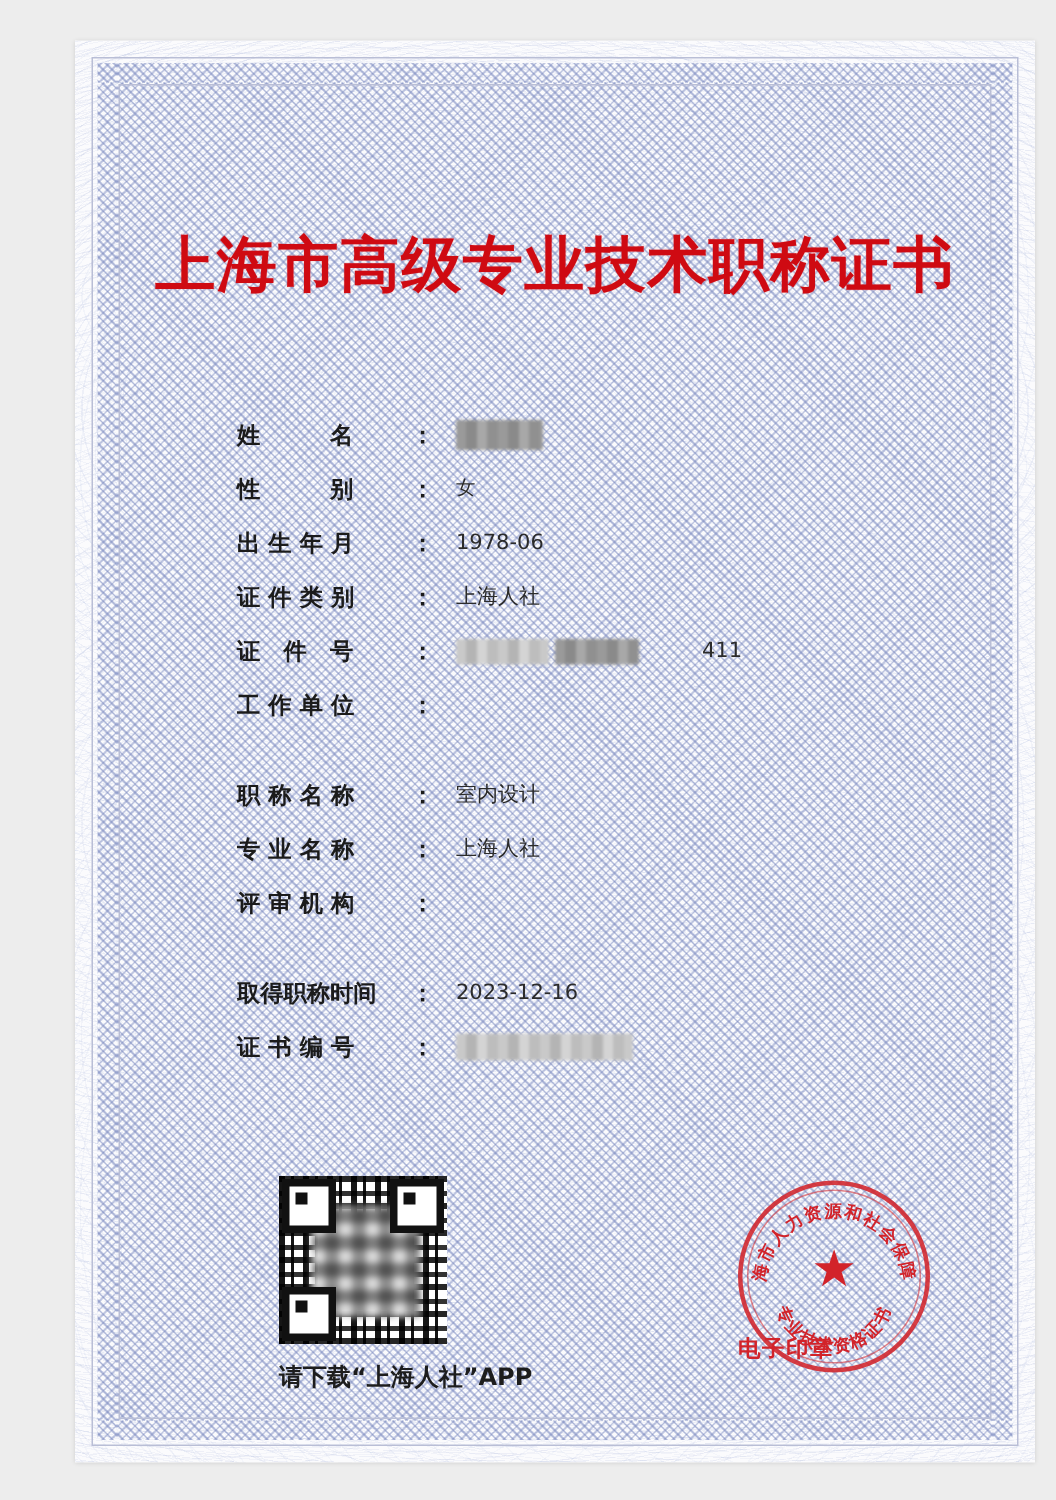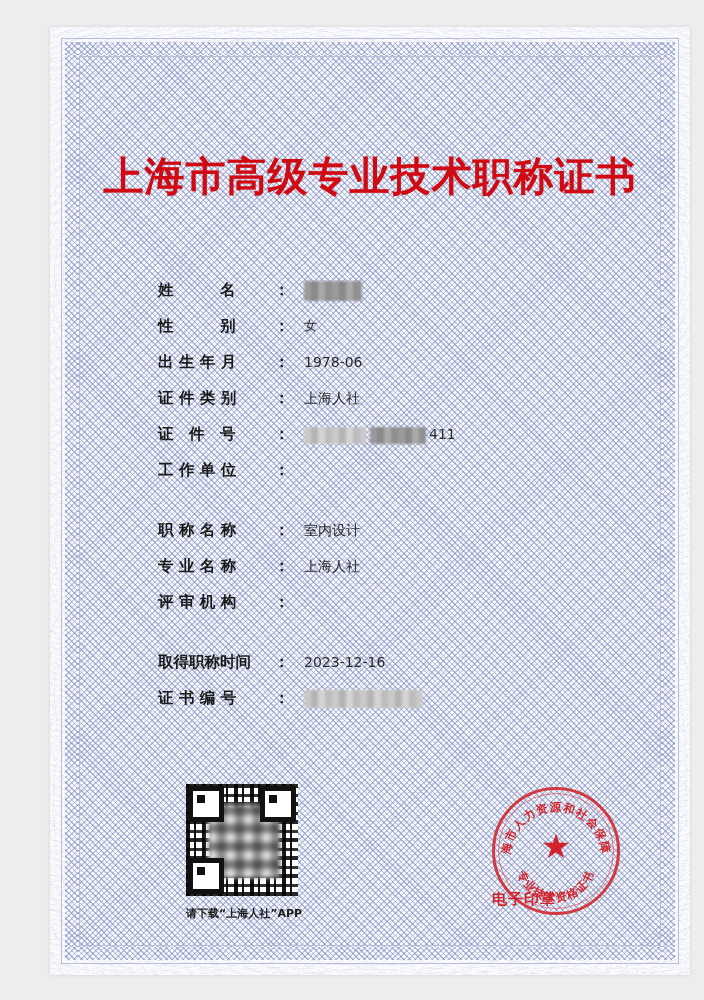--- a/index.html
+++ b/index.html
@@ -188,20 +188,21 @@
   .redact.dark {
     background:
       repeating-linear-gradient(90deg,
         #9a9a9a 0px, #9a9a9a 7px, #8a8a8a 7px, #8a8a8a 14px,
         #a8a8a8 14px, #a8a8a8 21px, #909090 21px, #909090 28px);
   }
 
   .inline-val {
     display: inline-block;
     vertical-align: middle;
+    padding-left: 39px;
   }
 
   
   .qr-wrap {
     position: absolute;
     left: 136px;
     top: 757px;
     width: 112px;
     height: 112px;
   }
@@ -242,21 +243,21 @@
       repeating-linear-gradient(0deg, rgba(255,255,255,0.55) 0 9px, rgba(40,40,40,0.5) 9px 18px);
     background-blend-mode: multiply;
     filter: blur(2px);
   }
 
   .qr-caption {
     position: absolute;
     left: 136px;
     top: 879px;
     width: 210px;
-    font-size: 11px;
+    font-size: 16px;
     line-height: 1.5;
     color: #1d1d1d;
     font-weight: bold;
   }
 
   
   .seal {
     position: absolute;
     left: 442px;
     top: 760px;

